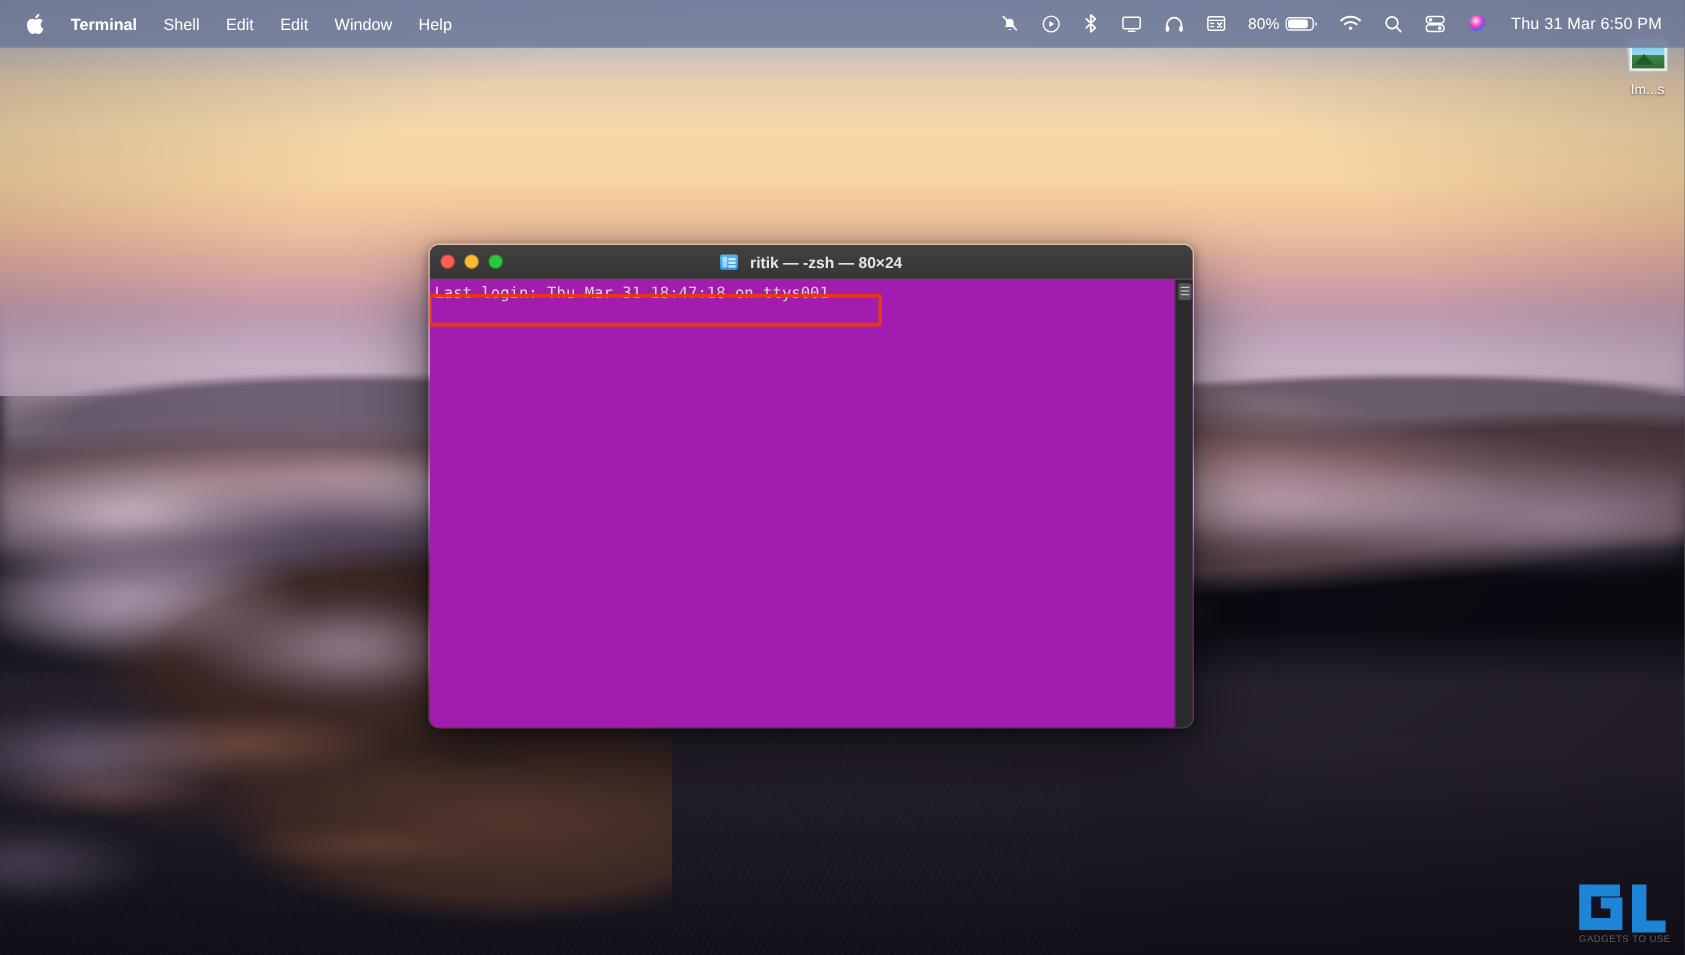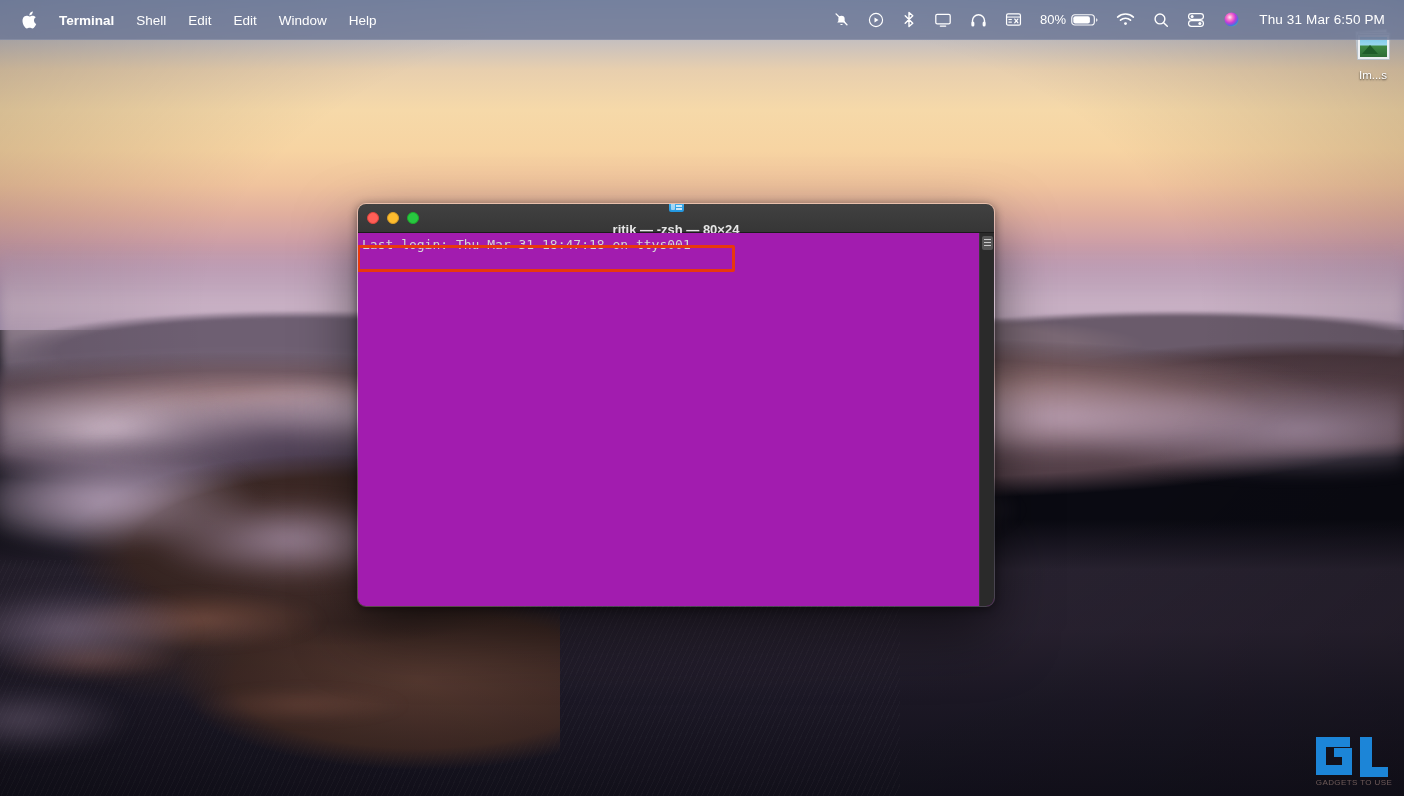--- a/index.html
+++ b/index.html
@@ -225,21 +225,20 @@
   }
   .traffic-lights { display:flex; gap:8px; margin-left:9px; }
   .tl { width:12px; height:12px; border-radius:50%; cursor:default; }
   .tl.red    { background:#ff5f57; border:0.5px solid #e0443e; }
   .tl.yellow { background:#febc2e; border:0.5px solid #d89d26; }
   .tl.green  { background:#28c840; border:0.5px solid #1dab2b; }
   .title-center {
     position:absolute; left:0; right:0; top:0; bottom:0;
     display:flex; align-items:center; justify-content:center; gap:10px;
     pointer-events:none;
-    flex-direction:column;
   }
   .title-folder {
     width:15px; height:13px; border-radius:2px;
     background:linear-gradient(to bottom,#4db8f0,#2196e0);
     position:relative; flex:none;
   }
   .title-folder:before{
     content:""; position:absolute; left:2px; top:2px; width:4px; height:9px;
     background:rgba(255,255,255,0.55); border-radius:1px;
   }

